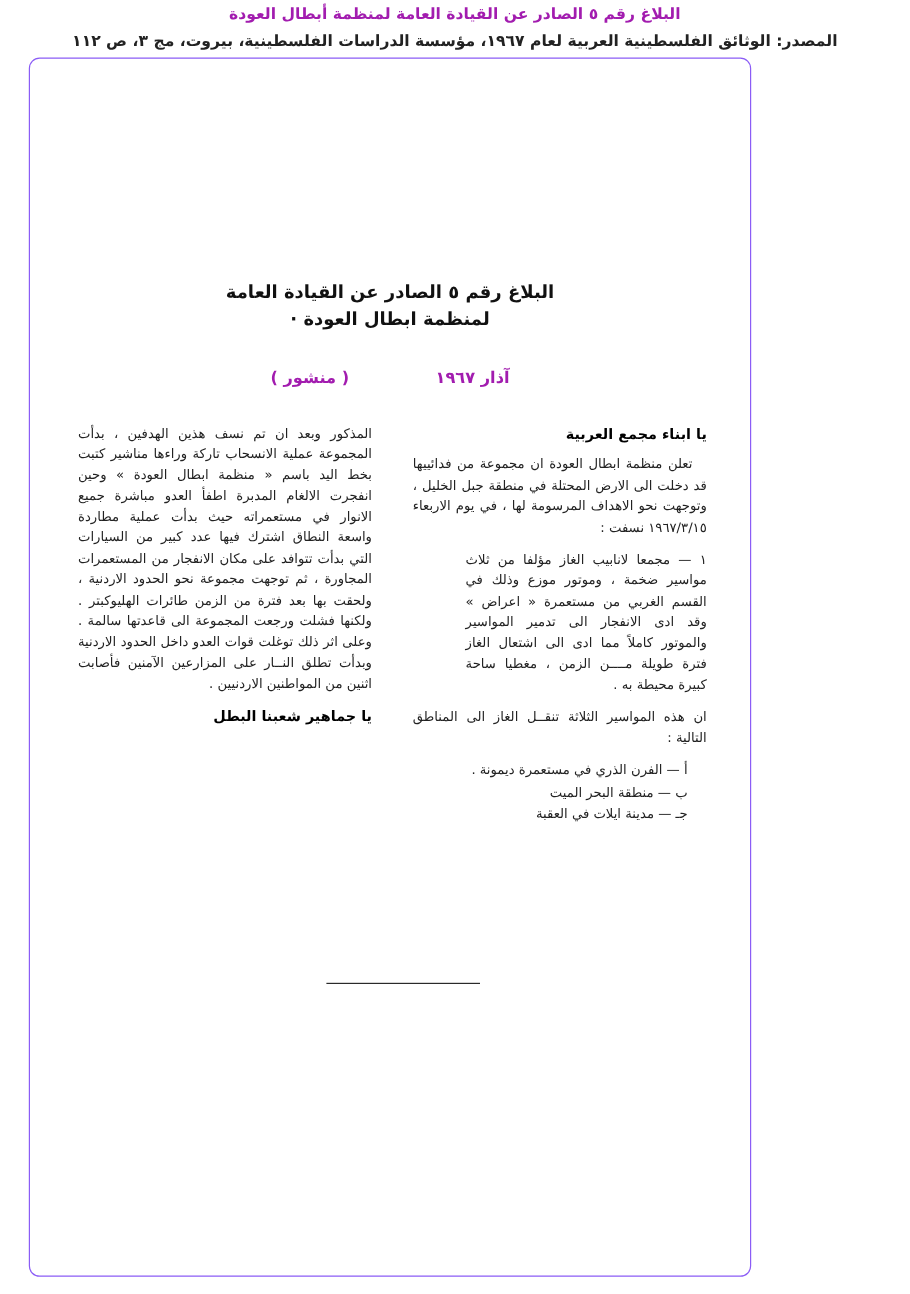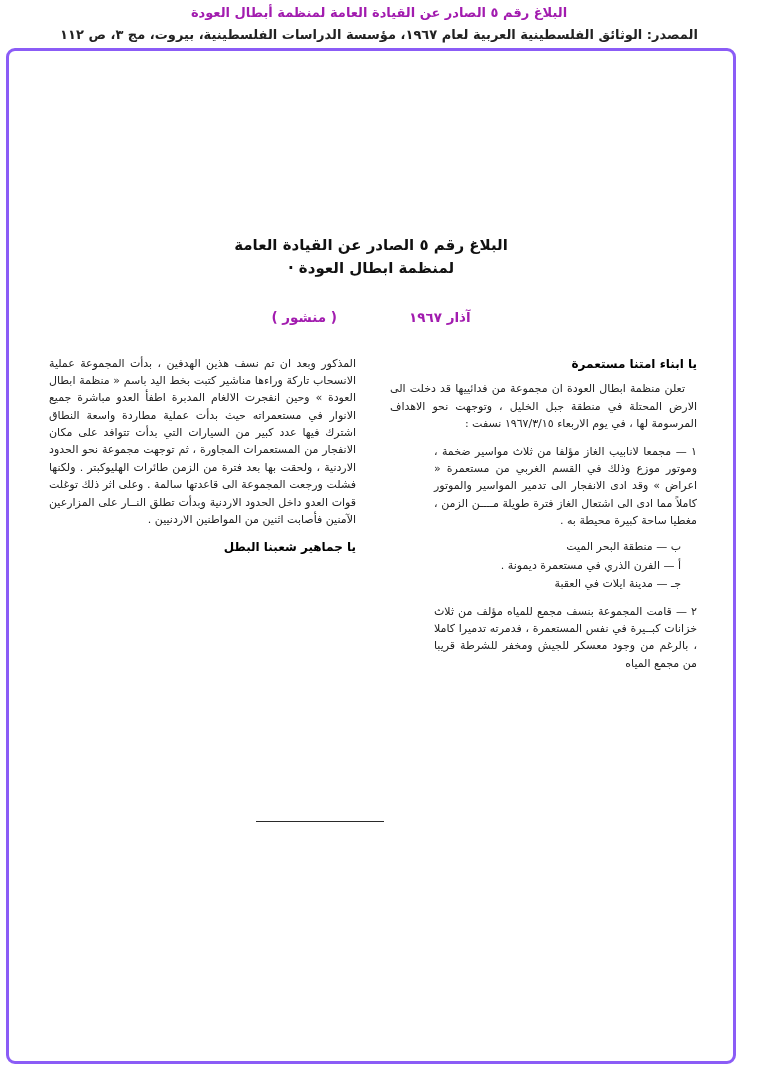--- a/index.html
+++ b/index.html
@@ -30,25 +30,25 @@
   .top-source {
     font-size: 13px;
     font-weight: bold;
     margin-top: 7px;
     color: #222;
   }
 
   
   .green-frame {
     position: absolute;
-    left: 6px;
+    left: 24px;
     top: 48px;
-    width: 730px;
+    width: 602px;
     height: 1016px;
-    border: 3px solid #8b5cf6;
+    border: 1px solid #8b5cf6;
     border-radius: 9px;
     background: #ffffff;
   }
 
   
   .doc-title {
     margin-top: 183px;
     text-align: center;
     direction: rtl;
     font-weight: bold;
@@ -119,29 +119,29 @@
     <div>لمنظمة ابطال العودة ·</div>
   </div>
 
   <div class="date-row">
     <span>آذار ١٩٦٧</span><span class="date-gap"></span><span>( منشور )</span>
   </div>
 
   <div class="columns">
 
     <div class="col">
-      <div class="col-heading">يا ابناء امتنا مستعمرة</div>
+      <div class="col-heading">يا ابناء مجمع العربية</div>
       <div class="para">تعلن منظمة ابطال العودة ان مجموعة من فدائييها قد دخلت الى الارض المحتلة في منطقة جبل الخليل ، وتوجهت نحو الاهداف المرسومة لها ، في يوم الاربعاء ١٩٦٧/٣/١٥ نسفت :</div>
       <div class="list-item">١ — مجمعا لانابيب الغاز مؤلفا من ثلاث مواسير ضخمة ، وموتور موزع وذلك في القسم الغربي من مستعمرة « اعراض » وقد ادى الانفجار الى تدمير المواسير والموتور كاملاً مما ادى الى اشتعال الغاز فترة طويلة مــــن الزمن ، مغطيا ساحة كبيرة محيطة به .</div>
+      <div class="para no-indent">ان هذه المواسير الثلاثة تنقــل الغاز الى المناطق التالية :</div>
       <div class="sub-block">
+        <div class="sub-item">أ — الفرن الذري في مستعمرة ديمونة .</div>
         <div class="sub-item">ب — منطقة البحر الميت</div>
-        <div class="sub-item">أ — الفرن الذري في مستعمرة ديمونة .</div>
         <div class="sub-item">جـ — مدينة ايلات في العقبة</div>
       </div>
-      <div class="list-item">٢ — قامت المجموعة بنسف مجمع للمياه مؤلف من ثلاث خزانات كبــيرة في نفس المستعمرة ، فدمرته تدميرا كاملا ، بالرغم من وجود معسكر للجيش ومخفر للشرطة قريبا من مجمع المياه</div>
     </div>
 
     <div class="col">
       <div class="para no-indent">المذكور وبعد ان تم نسف هذين الهدفين ، بدأت المجموعة عملية الانسحاب تاركة وراءها مناشير كتبت بخط اليد باسم « منظمة ابطال العودة » وحين انفجرت الالغام المدبرة اطفأ العدو مباشرة جميع الانوار في مستعمراته حيث بدأت عملية مطاردة واسعة النطاق اشترك فيها عدد كبير من السيارات التي بدأت تتوافد على مكان الانفجار من المستعمرات المجاورة ، ثم توجهت مجموعة نحو الحدود الاردنية ، ولحقت بها بعد فترة من الزمن طائرات الهليوكبتر . ولكنها فشلت ورجعت المجموعة الى قاعدتها سالمة . وعلى اثر ذلك توغلت قوات العدو داخل الحدود الاردنية وبدأت تطلق النــار على المزارعين الآمنين فأصابت اثنين من المواطنين الاردنيين .</div>
       <div class="col-heading mid-heading">يا جماهير شعبنا البطل</div>
     </div>
 
   </div>
 
   <div class="bottom-rule"></div>

